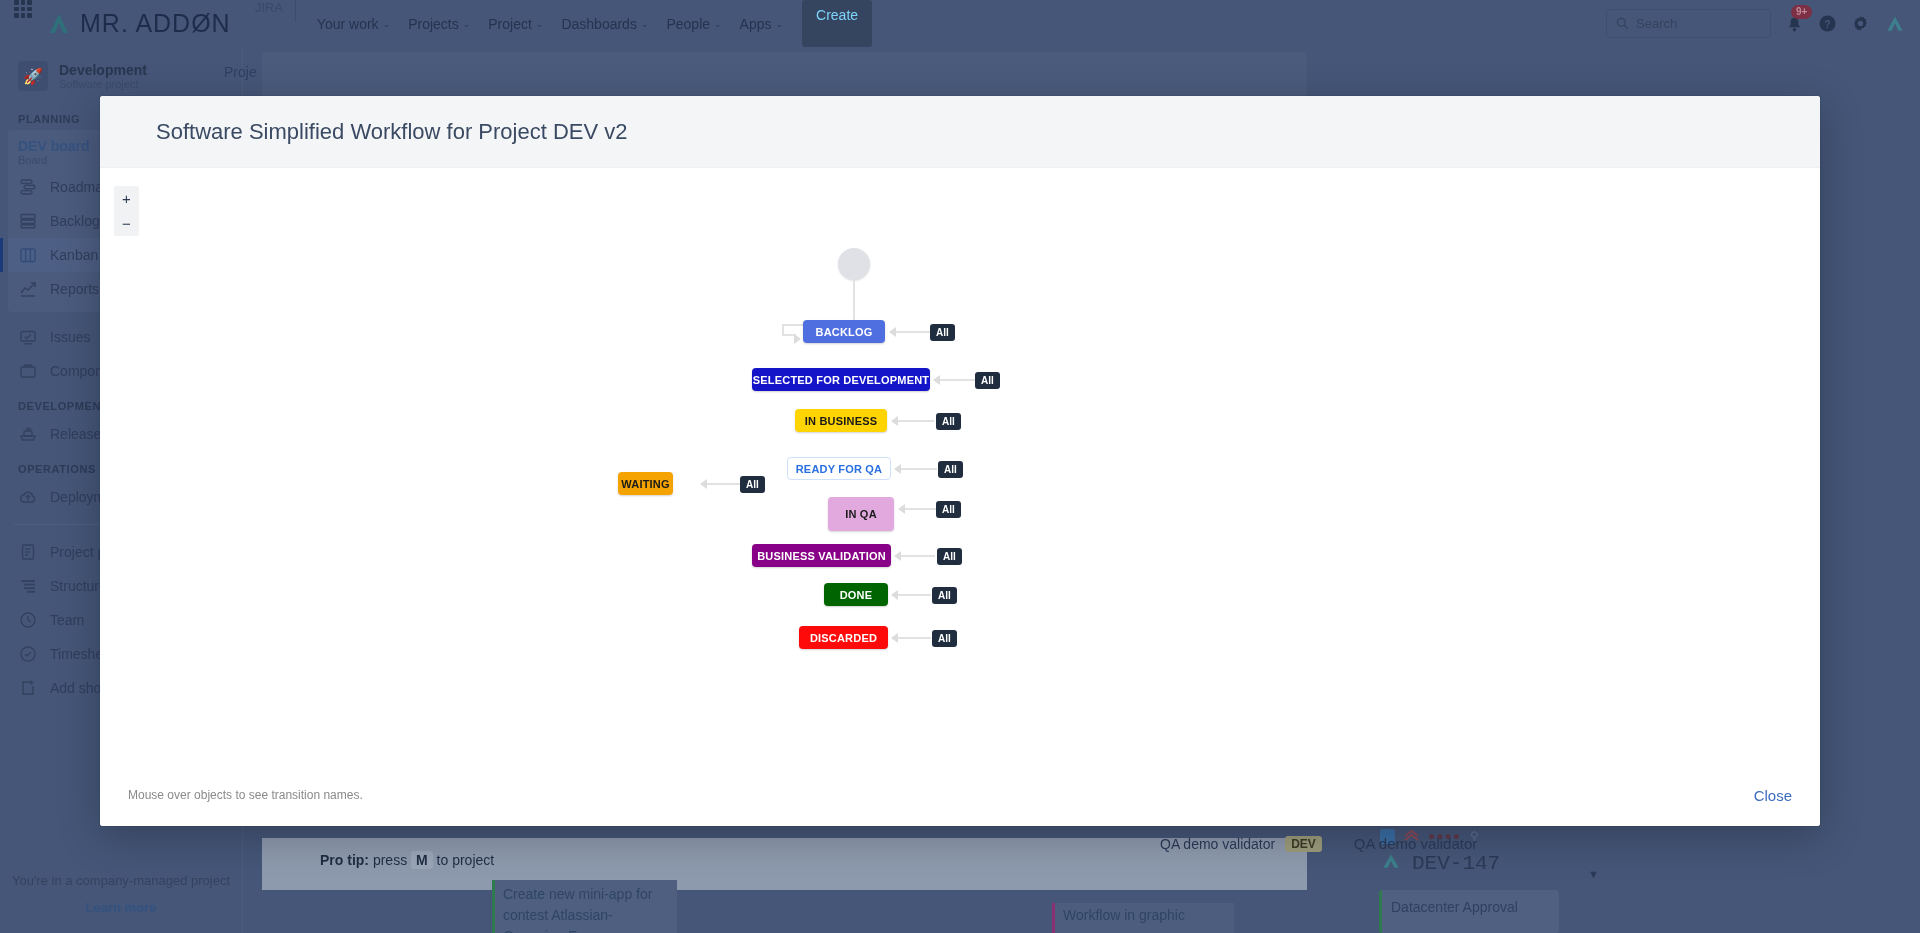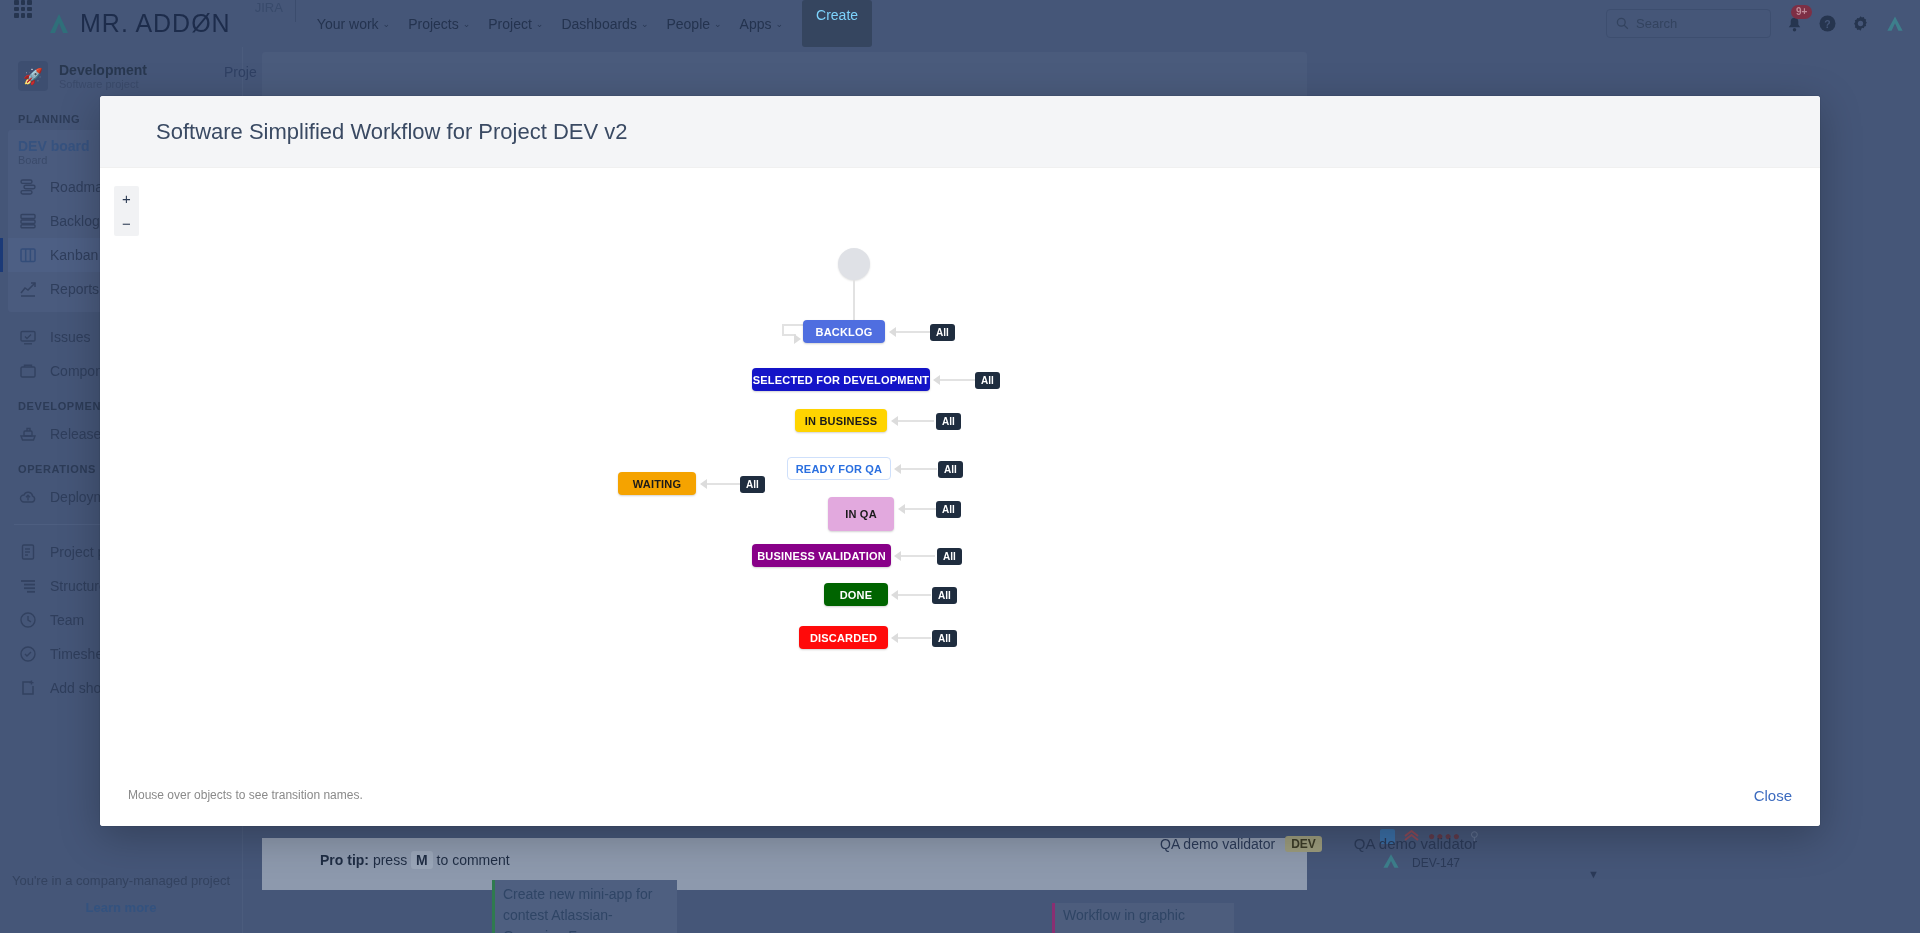--- a/index.html
+++ b/index.html
@@ -464,29 +464,32 @@
     </span>
     <span style="color:#5f3a4a;font-size:12px;letter-spacing:1px;">●●●●</span>
     <span style="color:#5f6f8e;font-size:12px;">⚲</span>
   </div>
   <div style="position:absolute; left:1380px; top:850px; display:flex; align-items:center; gap:10px;">
     <span>
       <svg width="22" height="22" viewBox="0 0 26 26">
           <path d="M4 21 L13 5 L22 21 L17 21 L13 13 L9 21 Z" fill="#3d7f8c"></path>
         </svg>
     </span>
-    <span class="bg-title" style="font-size:12px;">DEV-147</span>
+    <span class="bg-title" style="font-size:21px;font-family:Liberation Mono, monospace;">DEV-147</span>
+  </div>
+  <div class="bg-panel" style="left:1379px; top:890px; width:180px; height:43px; background:#4f6080; border-left:3px solid #2f7a4f;">
+    <span style="position:absolute; left:9px; top:9px; font-size:14px; color:#2f4063;">Datacenter Approval</span>
   </div>
 
   <div style="position:absolute; left:262px; top:838px; width:1045px; height:52px; background:#8d99ad;">
     <div style="position:absolute; left:58px; top:14px; font-size:14px; color:#1f2d44;">
       <b>Pro tip:</b>
       <span>press</span>
       <span style="background:#9aa6b8;border-radius:3px;padding:1px 5px;font-weight:bold;">M</span>
-      <span>to comment</span>
+      <span>to project</span>
     </div>
   </div>
 
   <div style="position:absolute; left:492px; top:880px; width:185px; height:53px; background:#4e5f80; border-left:3px solid #2f7a4f; padding:4px 8px; color:#2f4565; font-size:14px; line-height:21px; overflow:hidden;">Create new mini-app for contest Atlassian-Gamming-Forge</div>
 
   <div style="position:absolute; left:1160px; top:835px; display:flex; align-items:center; gap:10px; color:#2b3a58; font-size:14px;">
     <span>QA demo validator</span>
     <span style="background:#9c9c7d;color:#3c3c28;font-size:12px;font-weight:bold;padding:1px 6px;border-radius:3px;">DEV</span>
     <span style="font-size:15px;margin-left:22px;">QA demo validator</span>
   </div>
@@ -535,21 +538,21 @@
       <div class="node" style="left:695px; top:241px; width:92px; height:23px; background:#ffd400; color:#1a1a1a;">IN BUSINESS</div>
       <div class="edge h" style="left:798px; top:252px; width:36px;"></div>
       <div class="arrowhead arrow-left" style="left:791px; top:248px;"></div>
       <div class="tchip" style="left:836px; top:245px;">All</div>
 
       <div class="node" style="left:687px; top:289px; width:104px; height:23px; background:#ffffff; color:#2a6fe0; border:1px solid #cfe0fb; box-shadow:none;">READY FOR QA</div>
       <div class="edge h" style="left:801px; top:300px; width:36px;"></div>
       <div class="arrowhead arrow-left" style="left:794px; top:296px;"></div>
       <div class="tchip" style="left:838px; top:293px;">All</div>
 
-      <div class="node" style="left:518px; top:304px; width:78px; height:23px; background:#f5a300; color:#1a1a1a;">WAITING</div>
+      <div class="node" style="left:518px; top:304px; width:55px; height:23px; background:#f5a300; color:#1a1a1a;">WAITING</div>
       <div class="edge h" style="left:607px; top:315px; width:33px;"></div>
       <div class="arrowhead arrow-left" style="left:600px; top:311px;"></div>
       <div class="tchip" style="left:640px; top:308px;">All</div>
 
       <div class="node" style="left:728px; top:329px; width:66px; height:34px; background:#e2a9de; color:#1a1a1a;">IN QA</div>
       <div class="edge h" style="left:805px; top:340px; width:33px;"></div>
       <div class="arrowhead arrow-left" style="left:798px; top:336px;"></div>
       <div class="tchip" style="left:836px; top:333px;">All</div>
 
       <div class="node" style="left:652px; top:376px; width:139px; height:23px; background:#880088; color:#ffffff;">BUSINESS VALIDATION</div>

